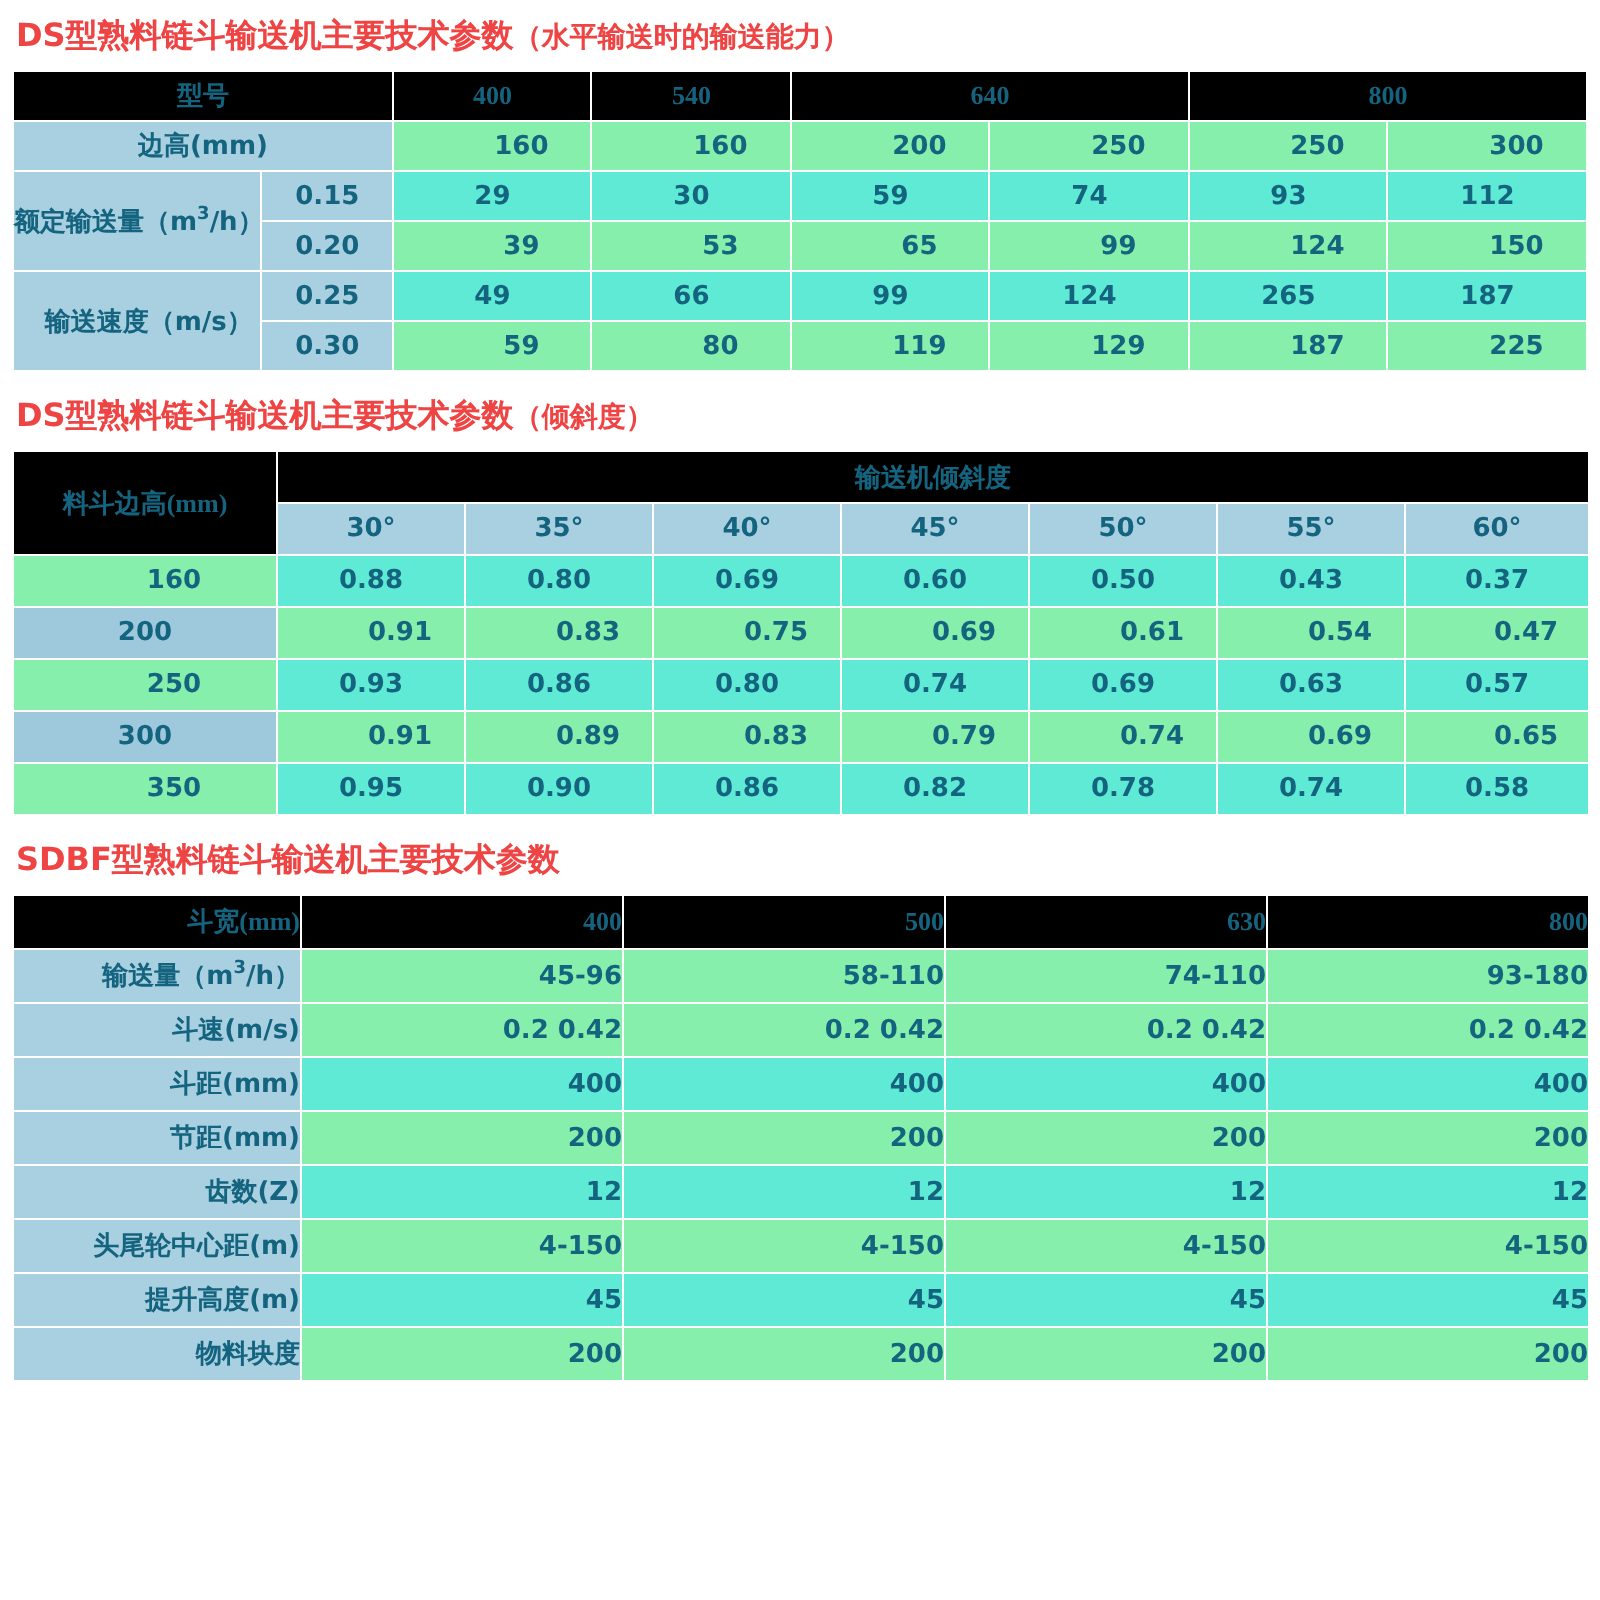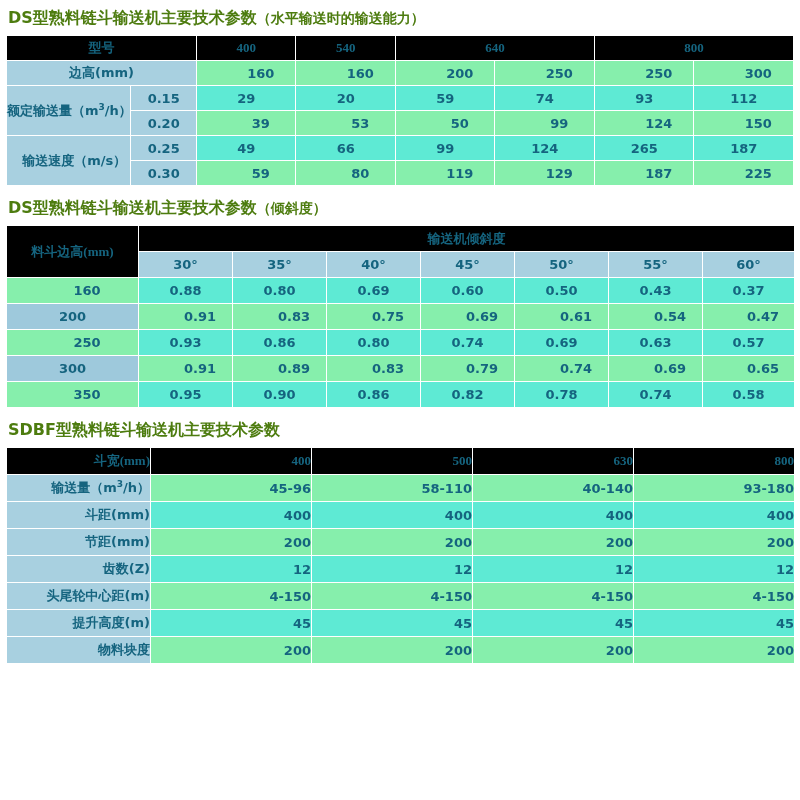--- a/index.html
+++ b/index.html
@@ -9,21 +9,21 @@
     font-family:"DejaVu Sans","Liberation Sans",sans-serif;
     font-size:13px;
     color:#1a6a86;
     overflow:hidden;
   }
   .page{width:800px;height:800px;position:relative;box-sizing:border-box;padding:0 6px;}
 
   .sec-title{
     font-size:16px;
     font-weight:bold;
-    color:#4d7c0f;
+    color:#ef4444;
     margin:8px 0 6px 2px;
     letter-spacing:0px;
     white-space:nowrap;
   }
   .sec-title .sub{font-size:14px;font-weight:bold;}
 
   table{
     border-collapse:collapse;
     width:788px;
     table-layout:fixed;
@@ -92,31 +92,31 @@
         <td class="b2">250</td>
         <td class="b2">300</td>
       </tr>
 
       <tr>
         <td class="lbl" rowspan="2" style="text-align:right;padding-right:4px;">
           <span>额定输送量（m<sup>3</sup>/h）</span>
         </td>
         <td class="lbl">0.15</td>
         <td class="b3">29</td>
-        <td class="b3">20</td>
+        <td class="b3">30</td>
         <td class="b3">59</td>
         <td class="b3">74</td>
         <td class="b3">93</td>
         <td class="b3">112</td>
       </tr>
       <tr>
         <td class="lbl">0.20</td>
         <td class="b2">39</td>
         <td class="b2">53</td>
-        <td class="b2">50</td>
+        <td class="b2">65</td>
         <td class="b2">99</td>
         <td class="b2">124</td>
         <td class="b2">150</td>
       </tr>
 
       <tr>
         <td class="lbl" rowspan="2" style="text-align:right;padding-right:4px;">
           <span>输送速度（m/s）</span>
         </td>
         <td class="lbl">0.25</td>
@@ -239,22 +239,29 @@
         <td class="hdr">斗宽(mm)</td>
         <td class="hdr">400</td>
         <td class="hdr">500</td>
         <td class="hdr">630</td>
         <td class="hdr">800</td>
       </tr>
       <tr>
         <td class="lbl"><span>输送量（m<sup>3</sup>/h）</span></td>
         <td class="b2">45-96</td>
         <td class="b2">58-110</td>
-        <td class="b2">40-140</td>
+        <td class="b2">74-110</td>
         <td class="b2">93-180</td>
+      </tr>
+      <tr>
+        <td class="lbl">斗速(m/s)</td>
+        <td class="b2">0.2  0.42</td>
+        <td class="b2">0.2  0.42</td>
+        <td class="b2">0.2  0.42</td>
+        <td class="b2">0.2  0.42</td>
       </tr>
       <tr>
         <td class="lbl">斗距(mm)</td>
         <td class="b3">400</td>
         <td class="b3">400</td>
         <td class="b3">400</td>
         <td class="b3">400</td>
       </tr>
       <tr>
         <td class="lbl">节距(mm)</td>

